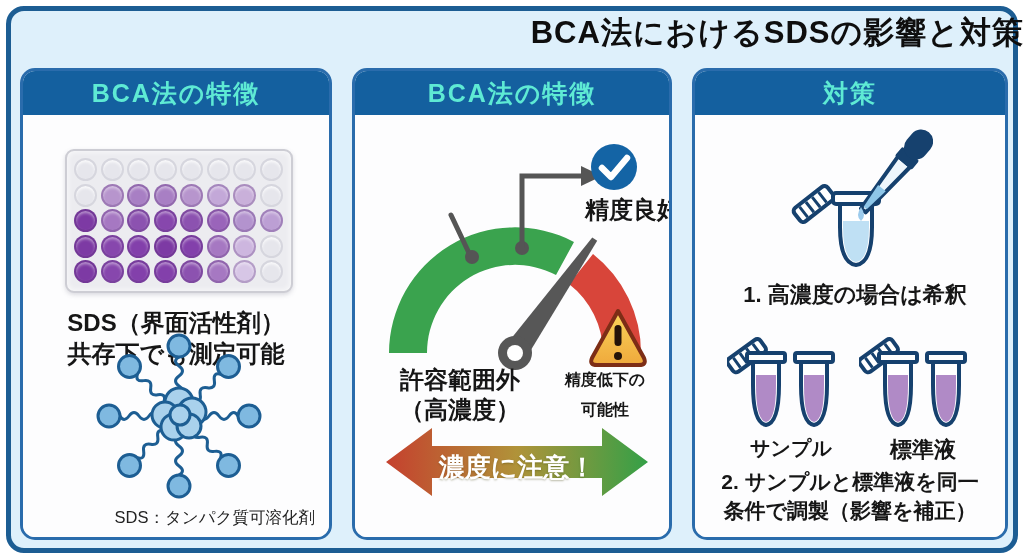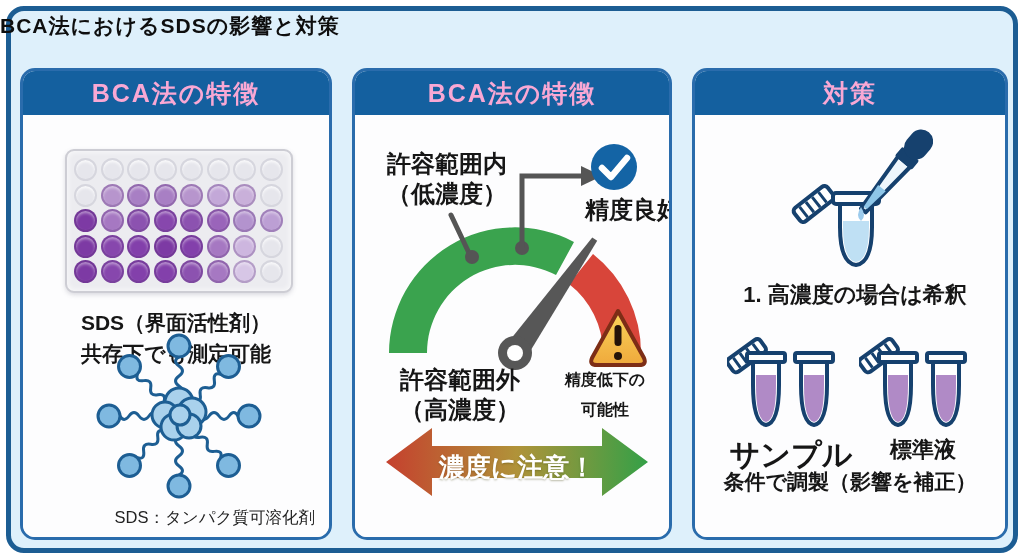--- a/index.html
+++ b/index.html
@@ -6,52 +6,52 @@
   html,body { width:1024px; height:559px; font-family:"Liberation Sans", sans-serif; }
   .canvas { position:relative; width:1024px; height:559px; background:#fff; overflow:hidden; }
   .frame {
     position:absolute; left:6px; top:6px; right:6px; bottom:6px;
     background:var(--bg,#def0fb);
     border:5px solid var(--frame-border,#1c5d93);
     border-radius:18px;
   }
   .main-title {
     position:absolute; left:0; top:12px; width:100%;
-    text-align:left; font-size:21px; font-weight:800; color:#0e0e0e;
+    text-align:right; font-size:31px; font-weight:800; color:#0e0e0e;
     letter-spacing:1px;
   }
   .panel {
     position:absolute; top:68px; height:472px;
     border:3px solid var(--panel-border,#2a6cac);
     border-radius:15px; overflow:hidden; background:#fff;
   }
   .panel-1 { left:20px;  width:312px; }
   .panel-2 { left:352px; width:320px; }
   .panel-3 { left:692px; width:316px; }
   .panel-header {
     position:absolute; top:0; left:0; right:0; height:44px;
-    background:var(--accent,#14609f); color:#f9a8d4;
+    background:var(--accent,#14609f); color:#5eead4;
     display:flex; align-items:center; justify-content:center;
     font-size:25px; font-weight:700; letter-spacing:2px;
   }
   .panel-body { position:absolute; top:44px; left:0; right:0; bottom:0; background:#fdfdfe; }
 
   .jp { font-weight:700; color:#161616; text-align:center; }
 
   
   .plate {
     position:absolute; left:42px; top:34px; width:228px; height:144px;
     background:#ececf0; border:2px solid #cdcdd4; border-radius:9px;
     box-shadow:0 2px 4px rgba(120,120,140,.25), inset 0 0 6px rgba(255,255,255,.9);
     display:grid; grid-template-columns:repeat(8,1fr); gap:2px; padding:7px;
   }
   .well { width:23px; height:23px; border-radius:50%; border:2px solid rgba(90,50,120,.28);
           box-shadow:inset 0 2px 3px rgba(255,255,255,.45); }
   .well.empty { background:#e6e6ec; border:2px solid #d6d6de; box-shadow:inset 0 2px 3px rgba(255,255,255,.8); }
-  .bca-text { position:absolute; left:0; top:192px; width:100%; font-size:21px; line-height:31px; }
+  .bca-text { position:absolute; left:0; top:192px; width:100%; font-size:24px; line-height:31px; }
   .micelle { position:absolute; left:56px; top:216px; }
   .bca-caption { position:absolute; right:14px; top:392px; font-size:16.5px; font-weight:500; color:#222; }
 
   
   .gauge-svg { position:absolute; left:0; top:0; }
   .lbl-ok   { position:absolute; left:8px;  top:34px;  width:168px; font-size:24px; line-height:30px; }
   .lbl-good { position:absolute; left:194px; top:79px; width:132px; font-size:24px;text-align:right; }
   .lbl-ng   { position:absolute; left:0;    top:250px; width:166px; font-size:24px; line-height:30px;padding-left:44px; }
   .lbl-risk { position:absolute; left:180px; top:250px; width:140px; font-size:16px; line-height:30px; }
   .darrow   { position:absolute; left:28px; top:306px; }
@@ -59,21 +59,21 @@
     position:absolute; left:28px; top:334px; width:268px; height:36px; line-height:36px;
     text-align:center; font-size:26px; font-weight:800; color:#fff;
     text-shadow:0 1px 2px rgba(60,60,0,.35);
   }
 
   
   .dropper-scene { position:absolute; left:88px; top:4px; }
   .step1 { position:absolute; left:0; top:165px; width:100%; font-size:22px;padding-left:10px; }
   .pair-a { position:absolute; left:32px;  top:212px; }
   .pair-b { position:absolute; left:164px; top:212px; }
-  .tube-label-a { position:absolute; left:32px;  top:320px; width:128px; font-size:30px; }
+  .tube-label-a { position:absolute; left:32px;  top:320px; width:128px; font-size:20px; }
   .tube-label-b { position:absolute; left:164px; top:320px; width:128px; font-size:22px; }
   .step2 { position:absolute; left:0; top:352px; width:100%; font-size:21px; line-height:29px; }
 </style>
 </head>
 <body>
 
 <div class="canvas">
   <div class="frame"></div>
   <div class="main-title">BCA法におけるSDSの影響と対策</div>
 
@@ -194,24 +194,20 @@
           <rect x="259.5" y="210" width="7" height="21" rx="3.5" fill="#241309"></rect>
           <circle cx="263" cy="241" r="4" fill="#241309"></circle>
         </g>
 
         <g>
           <circle cx="259" cy="52" r="23" style="fill:var(--checkblue,#1464a5)"></circle>
           <path d="M247 53 L256 62 L272 43" stroke="#fff" stroke-width="6.5" fill="none" stroke-linecap="round" stroke-linejoin="round"></path>
         </g>
       </svg>
 
-      <div class="lbl-ok jp">
-        <div>許容範囲内</div>
-        <div>（低濃度）</div>
-      </div>
       <div class="lbl-good jp">精度良好</div>
       <div class="lbl-ng jp">
         <div>許容範囲外</div>
         <div>（高濃度）</div>
       </div>
       <div class="lbl-risk jp">
         <div>精度低下の</div>
         <div>可能性</div>
       </div>
 
@@ -284,17 +280,18 @@
           <path d="M74 35 L74 58 Q74 96 87 98 Q100 96 100 58 L100 35 Z" fill="#fff"></path>
           <path d="M77 48 L77 58 Q77 93 87 95 Q97 93 97 58 L97 48 Z" style="fill:var(--purple,#b08ac6)" stroke="none"></path>
           <rect x="68" y="26" width="38" height="9" rx="2" fill="#fff"></rect>
         </g>
       </svg>
 
       <div class="tube-label-a jp">サンプル</div>
       <div class="tube-label-b jp">標準液</div>
 
       <div class="step2 jp">
+        <div>2. サンプルと標準液を同一</div>
         <div>条件で調製（影響を補正）</div>
       </div>
     </div>
   </div>
 </div>
 
 </body></html>

